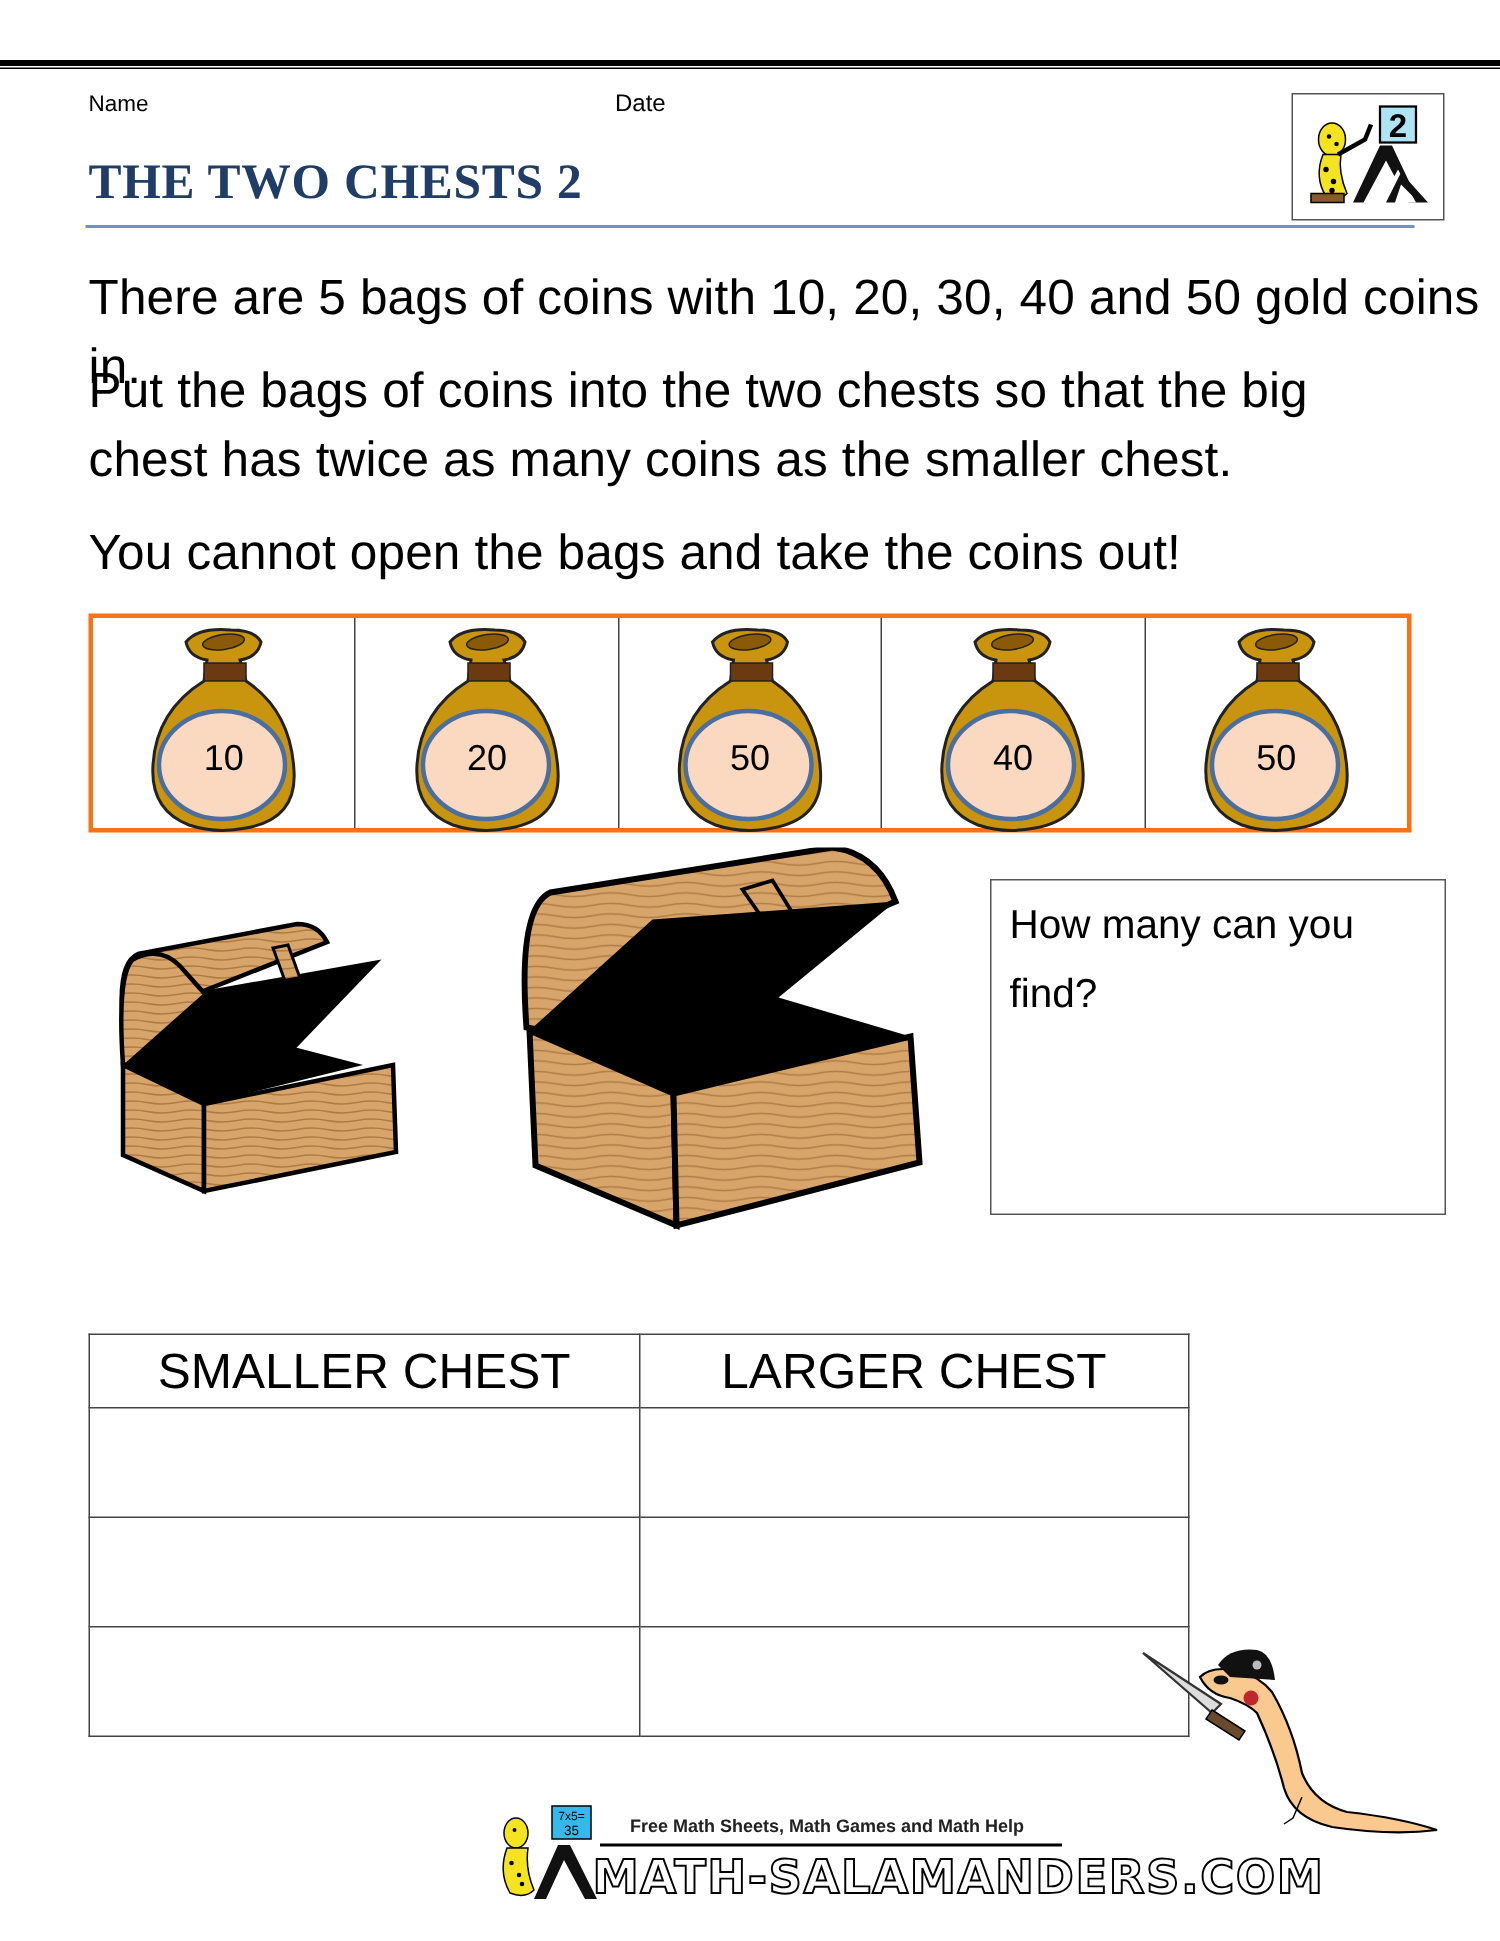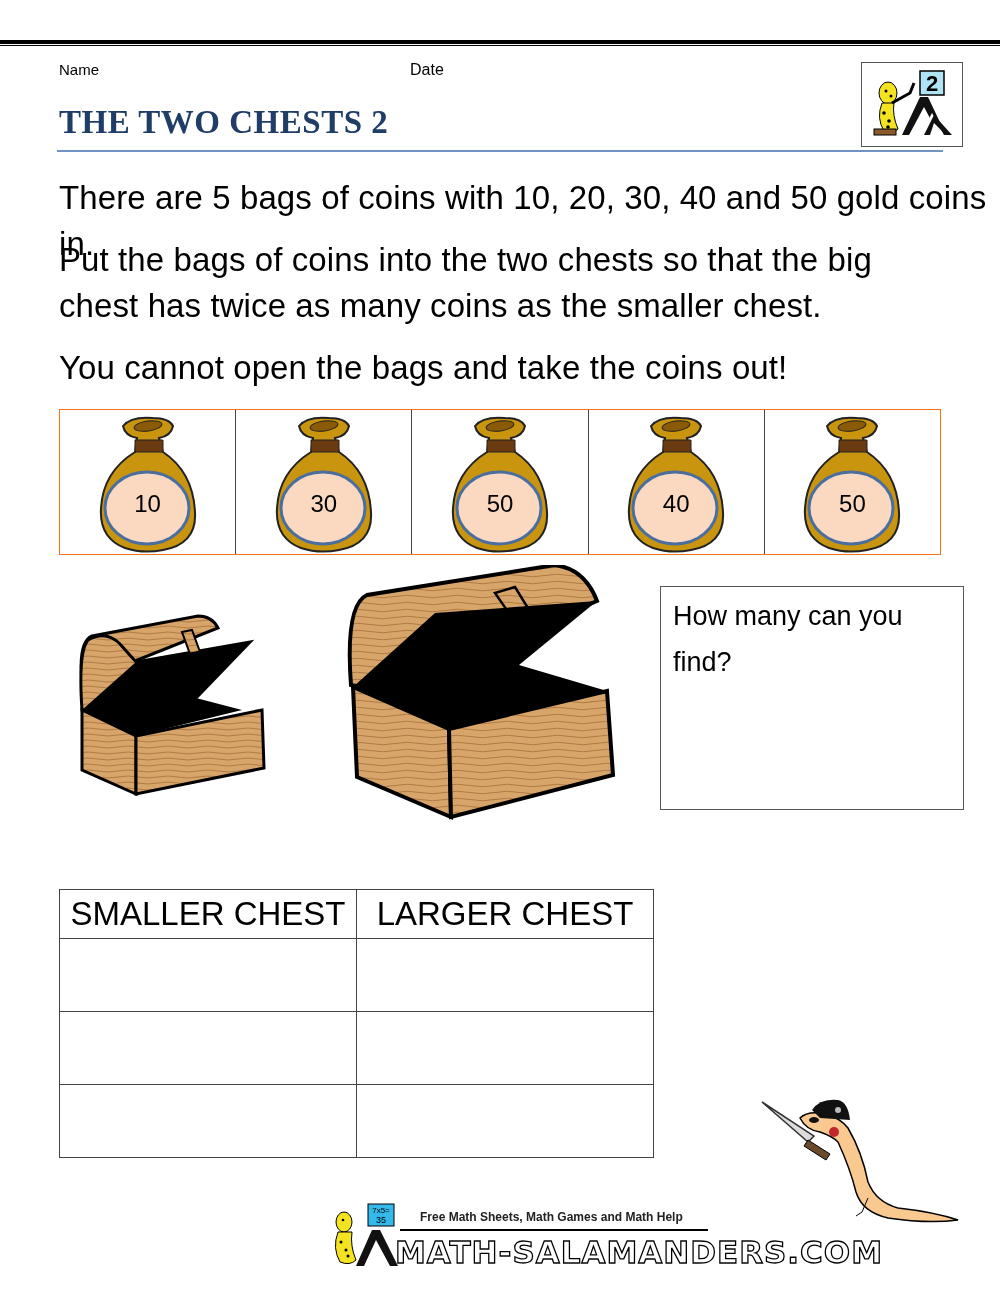--- a/index.html
+++ b/index.html
@@ -17,34 +17,34 @@
   .title-rule { position: absolute; left: 57px; top: 150px; width: 886px; height: 2px; background: #6f93c5; }
 
   .logo-box { position: absolute; left: 861px; top: 62px; width: 102px; height: 85px; border: 1px solid #555; background: #fff; }
 
   .instr { position: absolute; left: 59px; font-size: 33px; line-height: 46px; letter-spacing: 0.1px; }
   .instr-1 { top: 175px; }
   .instr-2 { top: 237px; width: 900px; }
   .instr-3 { top: 345px; }
 
   .bags-row { position: absolute; left: 59px; top: 409px; width: 882px; height: 146px;
-    display: flex; border: 1px solid #f97316; }
+    display: flex; border: 3px solid #f97316; }
   .bag-cell { flex: 1; border-right: 1px solid #444; position: relative; }
   .bag-cell:last-child { border-right: none; }
   .bag-cell svg { position: absolute; left: 50%; top: 2px; transform: translateX(-50%); }
   .bag-label { position: absolute; left: 0; right: 0; top: 80px; text-align: center; font-size: 24px; }
 
   .chest-small { position: absolute; left: 78px; top: 612px; }
   .chest-large { position: absolute; left: 345px; top: 565px; }
 
   .hint-box { position: absolute; left: 660px; top: 586px; width: 304px; height: 224px;
     border: 1px solid #555; padding: 6px 12px; font-size: 27px; line-height: 46px; }
   .hint-box p + p { margin-top: 16px; }
 
-  .answer-table { position: absolute; left: 59px; top: 889px; width: 595px; border-collapse: collapse; padding-left: 16px; }
+  .answer-table { position: absolute; left: 59px; top: 889px; width: 734px; border-collapse: collapse; padding-left: 16px; }
   .answer-table th, .answer-table td { border: 1px solid #444; width: 50%; }
   .answer-table th { height: 49px; font-weight: normal; font-size: 33px; text-align: center; }
   .answer-table td { height: 73px; }
 
   .pirate { position: absolute; left: 758px; top: 1092px; }
 
   .footer-logo { position: absolute; left: 326px; top: 1202px; width: 385px; height: 70px; }
   .footer-tag { position: absolute; left: 420px; top: 1210px; font-size: 12px; font-weight: bold; color: #222; }
   .footer-rule { position: absolute; left: 400px; top: 1229px; width: 308px; height: 2px; background: #000; }
   .footer-site { position: absolute; left: 395px; top: 1234px; font-size: 31px; font-weight: bold;
@@ -94,21 +94,21 @@
     </svg>
     <div class="bag-label">10</div>
   </div>
   <div class="bag-cell">
     <svg width="110" height="142" viewBox="0 0 110 142">
       <path d="M30 14 Q38 4 60 6 Q76 6 80 14 Q78 24 66 26 L70 40 Q100 60 102 100 Q104 132 70 138 Q50 142 32 136 Q6 126 8 96 Q10 60 42 40 L44 26 Q32 24 30 14 Z" fill="#c9950f" stroke="#222" stroke-width="2"></path>
       <ellipse cx="55" cy="14" rx="14" ry="5" fill="#8a5a08" stroke="#222" transform="rotate(-8 55 14)"></ellipse>
       <path d="M42 28 L70 28 L70 40 L42 40 Z" fill="#6b3a10" stroke="#222"></path>
       <ellipse cx="54" cy="96" rx="42" ry="36" fill="#fbd9c0" stroke="#4a6ea0" stroke-width="3"></ellipse>
     </svg>
-    <div class="bag-label">30</div>
+    <div class="bag-label">20</div>
   </div>
   <div class="bag-cell">
     <svg width="110" height="142" viewBox="0 0 110 142">
       <path d="M30 14 Q38 4 60 6 Q76 6 80 14 Q78 24 66 26 L70 40 Q100 60 102 100 Q104 132 70 138 Q50 142 32 136 Q6 126 8 96 Q10 60 42 40 L44 26 Q32 24 30 14 Z" fill="#c9950f" stroke="#222" stroke-width="2"></path>
       <ellipse cx="55" cy="14" rx="14" ry="5" fill="#8a5a08" stroke="#222" transform="rotate(-8 55 14)"></ellipse>
       <path d="M42 28 L70 28 L70 40 L42 40 Z" fill="#6b3a10" stroke="#222"></path>
       <ellipse cx="54" cy="96" rx="42" ry="36" fill="#fbd9c0" stroke="#4a6ea0" stroke-width="3"></ellipse>
     </svg>
     <div class="bag-label">50</div>
   </div>

